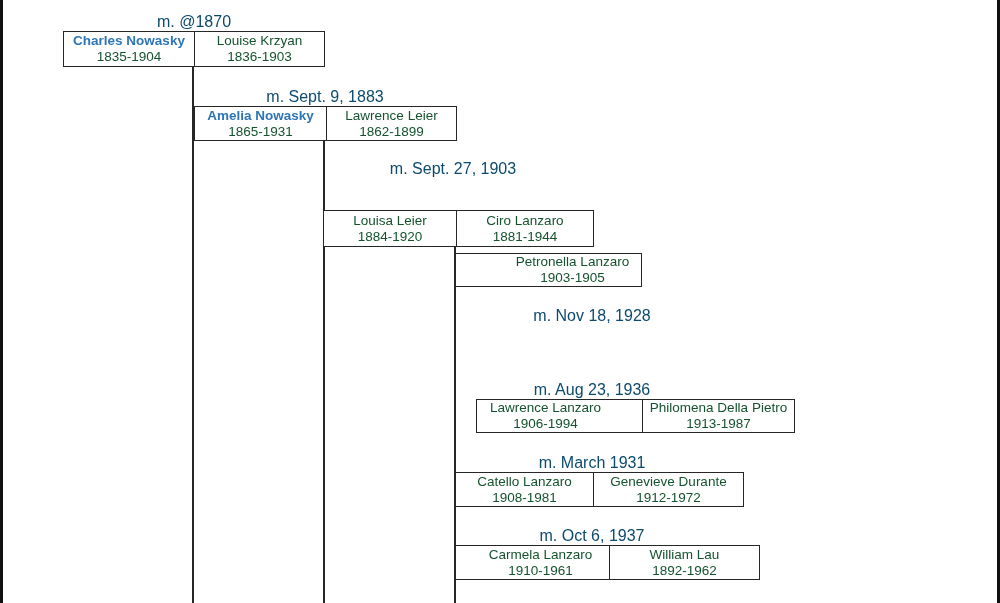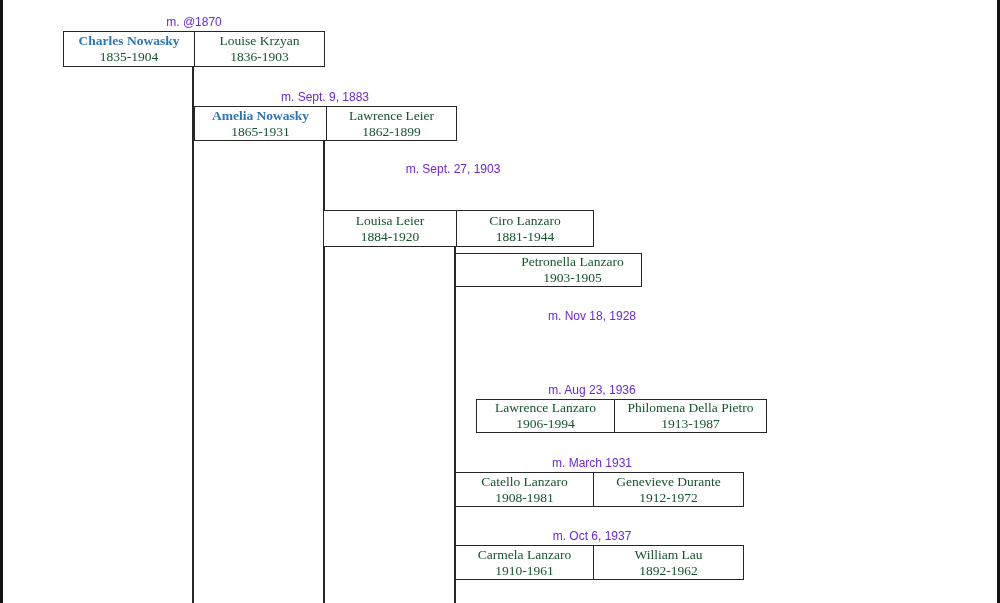--- a/index.html
+++ b/index.html
@@ -16,38 +16,37 @@
     position: absolute;
     top: 0;
     height: 100%;
     background: #111111;
   }
   .screen-edge.left { left: 0; width: 3px; }
   .screen-edge.right { left: 997px; width: 3px; }
   .marriage-label {
     position: absolute;
     transform: translateX(-50%);
-    font-size: 12px;
+    font-size: 16px;
     line-height: 16px;
-    color: #6d28d9;
+    color: #0c4a6e;
     white-space: nowrap;
   }
   .couple-box {
     position: absolute;
     display: flex;
     background: #ffffff;
     border: 1.6px solid var(--line-color, #262626);
   }
   .person-cell {
     display: flex;
     flex-direction: column;
     align-items: center;
     justify-content: center;
     text-align: center;
-    font-family: Liberation Serif, serif;
   }
   .person-cell + .person-cell {
     border-left: 1.6px solid var(--line-color, #262626);
   }
   .person-name, .person-dates {
     font-size: 13.5px;
     line-height: 16px;
     color: #14532d;
     white-space: nowrap;
   }
@@ -110,39 +109,39 @@
         <div class="person-dates">1903-1905</div>
       </div>
     </div>
     <div class="marriage-label" style="left: 592px; top: 308px;">m. Nov 18, 1928</div>
     <div class="marriage-label" style="left: 592px; top: 382px;">m. Aug 23, 1936</div>
     <div class="couple-box" style="left: 476px; top: 399px; height: 34px;">
       <div class="person-cell" style="width: 137px;">
         <div class="person-name">Lawrence Lanzaro</div>
         <div class="person-dates">1906-1994</div>
       </div>
-      <div class="person-cell" style="width: 152px;">
+      <div class="person-cell" style="width: 152px; margin-left: 28px;">
         <div class="person-name">Philomena Della Pietro</div>
         <div class="person-dates">1913-1987</div>
       </div>
     </div>
     <div class="marriage-label" style="left: 592px; top: 455px;">m. March 1931</div>
     <div class="couple-box" style="left: 455px; top: 472px; height: 35px;">
       <div class="person-cell" style="width: 137px;">
         <div class="person-name">Catello Lanzaro</div>
         <div class="person-dates">1908-1981</div>
       </div>
       <div class="person-cell" style="width: 150px;">
         <div class="person-name">Genevieve Durante</div>
         <div class="person-dates">1912-1972</div>
       </div>
     </div>
     <div class="marriage-label" style="left: 592px; top: 528px;">m. Oct 6, 1937</div>
     <div class="couple-box" style="left: 455px; top: 545px; height: 35px;">
-      <div class="person-cell" style="width: 137px;">
+      <div class="person-cell" style="width: 137px; margin-left: 16px;">
         <div class="person-name">Carmela Lanzaro</div>
         <div class="person-dates">1910-1961</div>
       </div>
       <div class="person-cell" style="width: 150px;">
         <div class="person-name">William Lau</div>
         <div class="person-dates">1892-1962</div>
       </div>
     </div>
   </div>
 

